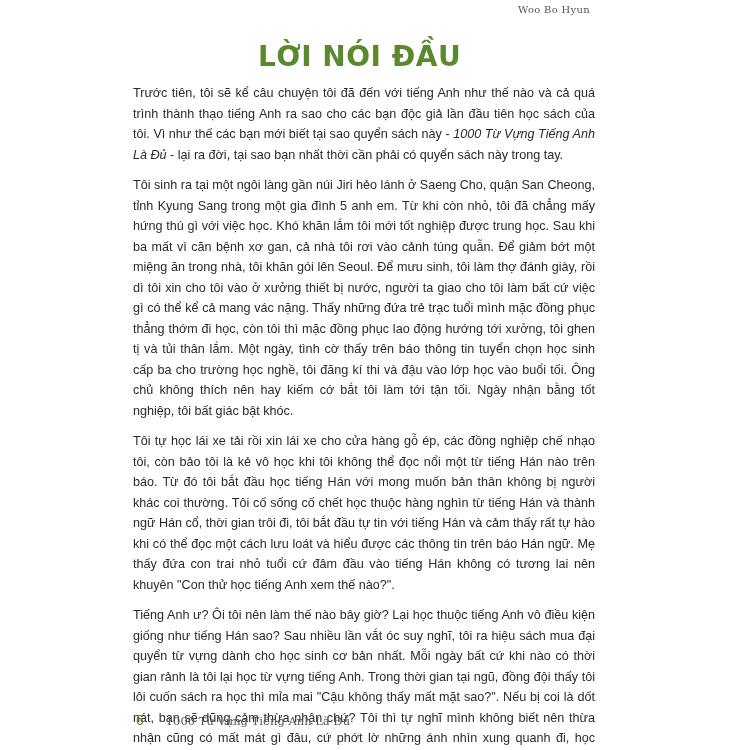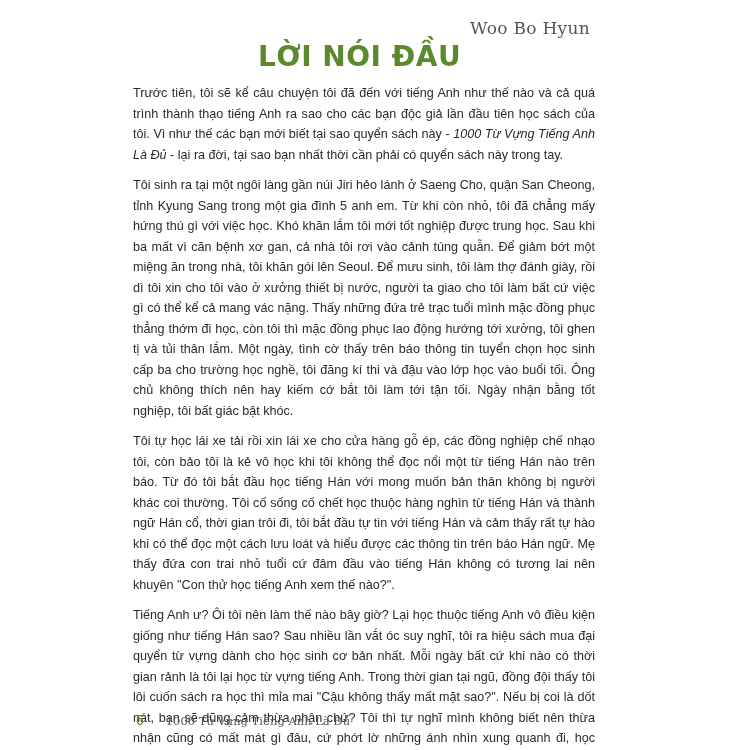--- a/index.html
+++ b/index.html
@@ -1,20 +1,20 @@
 <!DOCTYPE html>
 <html><head>
 <meta charset="utf-8">
 <style>
   html, body { margin: 0; padding: 0; background: #ffffff; }
   body { width: 750px; height: 750px; position: relative; overflow: hidden; }
   .page { position: absolute; left: 0; top: 0; width: 750px; height: 750px; background: #fff; }
   .author {
-    position: absolute; right: 160px; top: 18px;
-    font-family: "DejaVu Serif", serif; font-size: 17px; color: #555;
+    position: absolute; right: 160px; top: 4px;
+    font-family: "DejaVu Serif", serif; font-size: 10px; color: #555;
     letter-spacing: 0.3px;
   }
   .title {
     position: absolute; left: 0; width: 719px; top: 40px; text-align: center;
     font-family: "DejaVu Sans", sans-serif; font-weight: bold; font-size: 28px;
     color: #5b8a2e; letter-spacing: 0.5px; margin: 0;
   }
   .body {
     position: absolute; left: 133px; top: 83px; width: 462px;
     font-family: "Liberation Sans", sans-serif; font-size: 12.6px; line-height: 20.5px;

